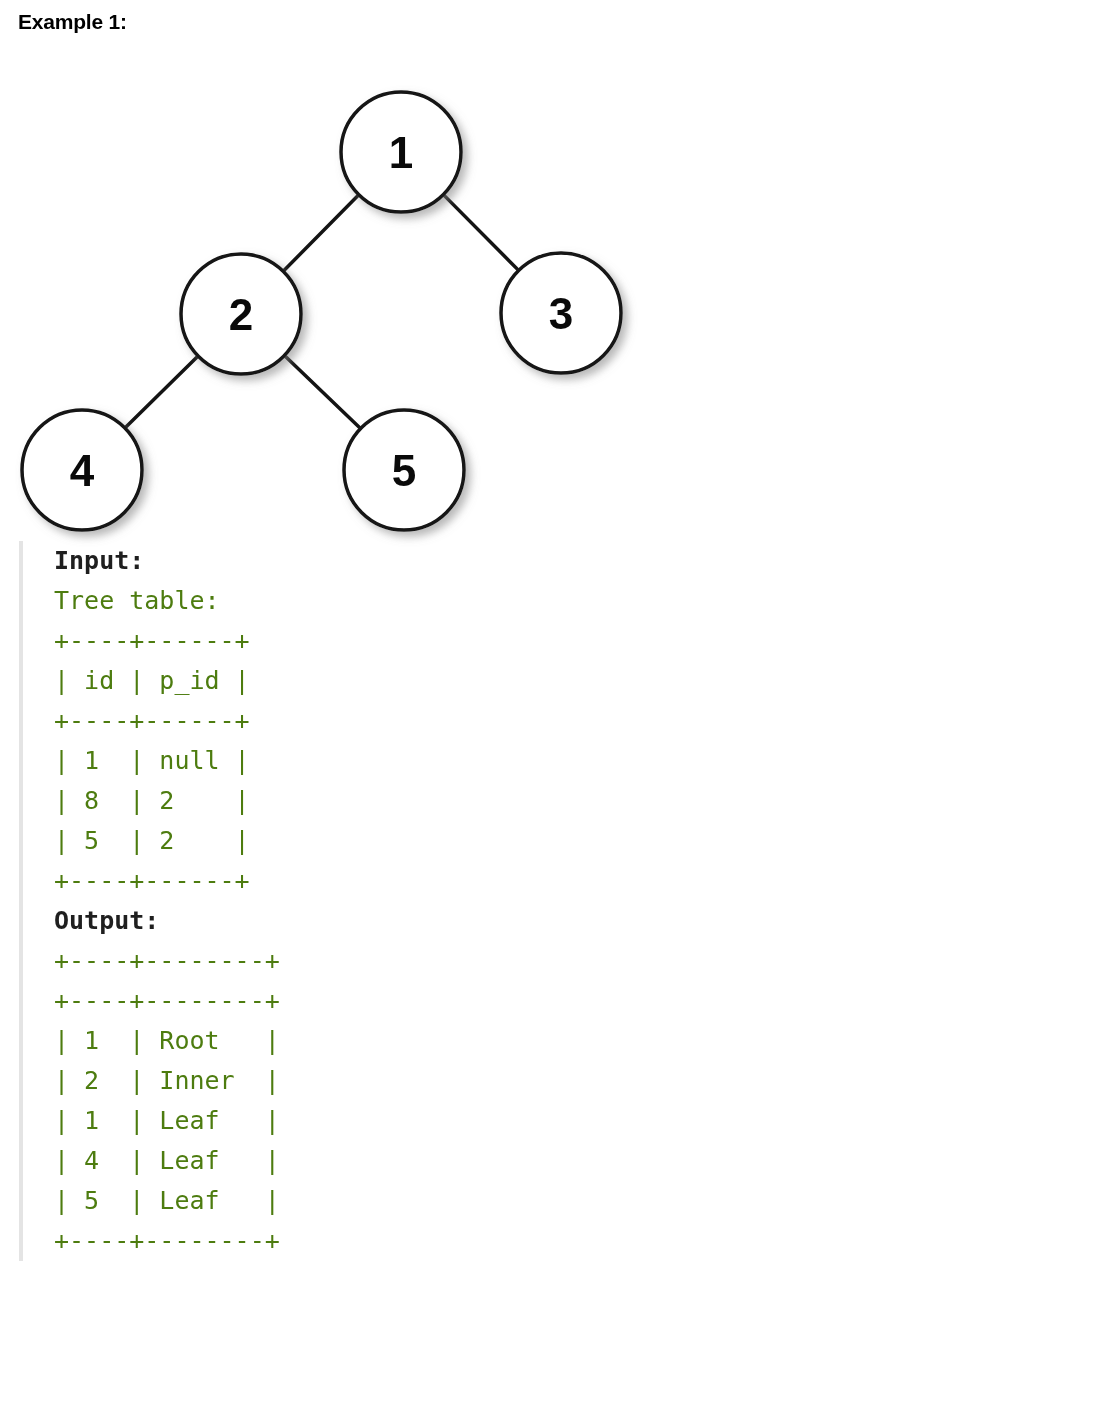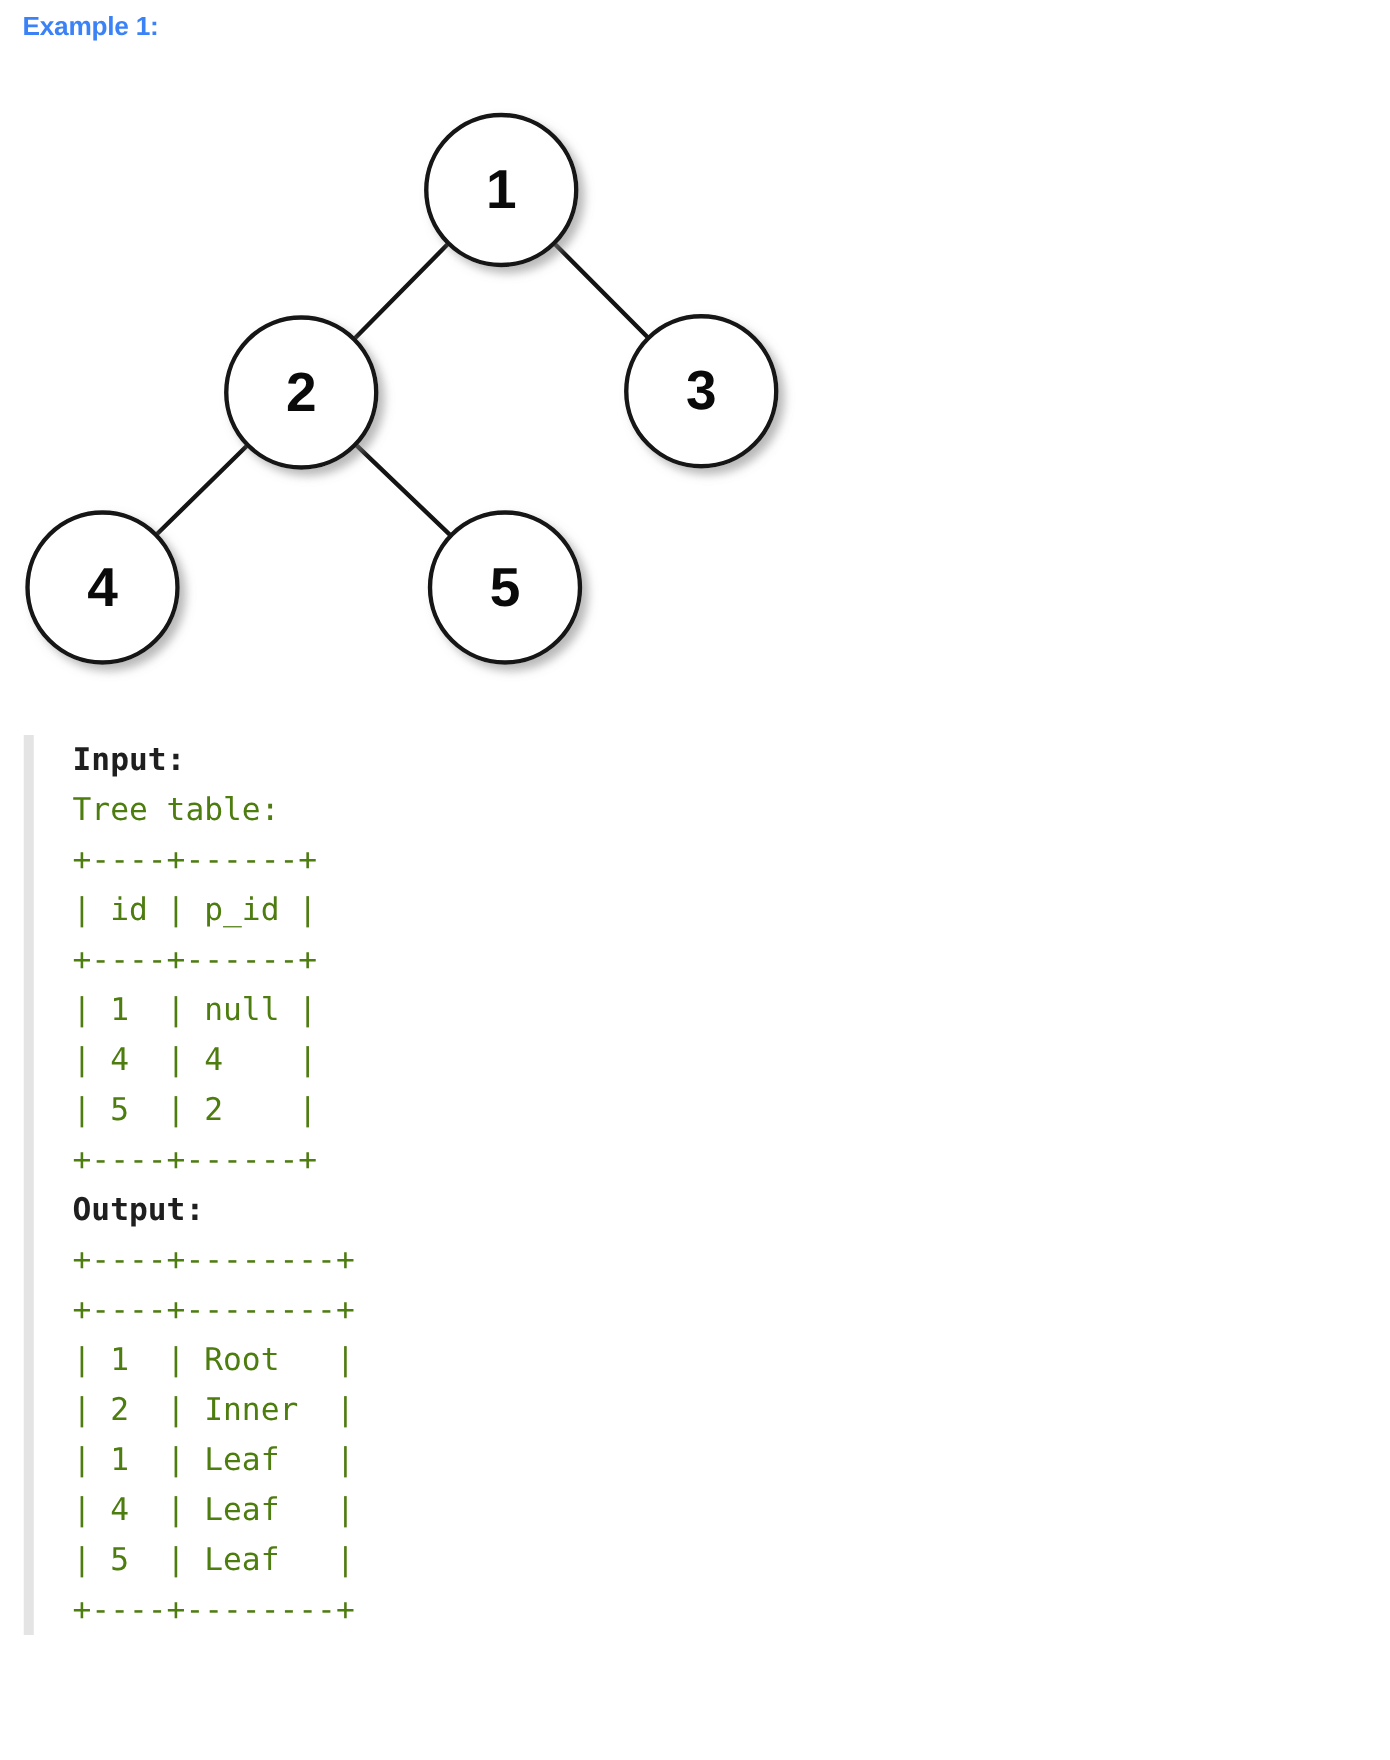--- a/index.html
+++ b/index.html
@@ -16,44 +16,44 @@
   }
 
   
   .example-heading {
     position: absolute;
     left: 18px;
     top: 8px;
     font-family: "Liberation Sans", sans-serif;
     font-size: 21px;
     font-weight: bold;
-    color: #3b82f6;
+    color: #000000;
     letter-spacing: -0.2px;
     line-height: 28px;
   }
 
   
   .tree-figure {
     position: absolute;
     left: 0px;
     top: 80px;
     width: 660px;
     height: 470px;
   }
   .tree-figure svg {
     display: block;
   }
 
   
   .pre-block {
     position: absolute;
     left: 19px;
-    top: 588px;
+    top: 541px;
     width: 1070px;
-    border-left: 8px solid #0f766e;
+    border-left: 4px solid #0f766e;
     box-sizing: border-box;
     padding: 0 0 0 31px;
   }
   .code-line {
     font-family: "DejaVu Sans Mono", "Liberation Mono", monospace;
     font-size: 25px;
     line-height: 40px;
     color: #4d7c0f;
     white-space: pre;
     letter-spacing: 0px;
@@ -110,21 +110,21 @@
 </div>
 
 <div class="pre-block" id="pre-block" style="border-left-color: rgb(228, 228, 228);">
 
 <div class="code-line strong">Input:</div>
     <div class="code-line">Tree table:</div>
     <div class="code-line">+----+------+</div>
     <div class="code-line">| id | p_id |</div>
     <div class="code-line">+----+------+</div>
     <div class="code-line">| 1  | null |</div>
-    <div class="code-line">| 4  | 4    |</div>
+    <div class="code-line">| 8  | 2    |</div>
     <div class="code-line">| 5  | 2    |</div>
     <div class="code-line">+----+------+</div>
     <div class="code-line strong">Output:</div>
     <div class="code-line">+----+--------+</div>
     <div class="code-line">+----+--------+</div>
     <div class="code-line">| 1  | Root   |</div>
     <div class="code-line">| 2  | Inner  |</div>
     <div class="code-line">| 1  | Leaf   |</div>
     <div class="code-line">| 4  | Leaf   |</div>
     <div class="code-line">| 5  | Leaf   |</div>

